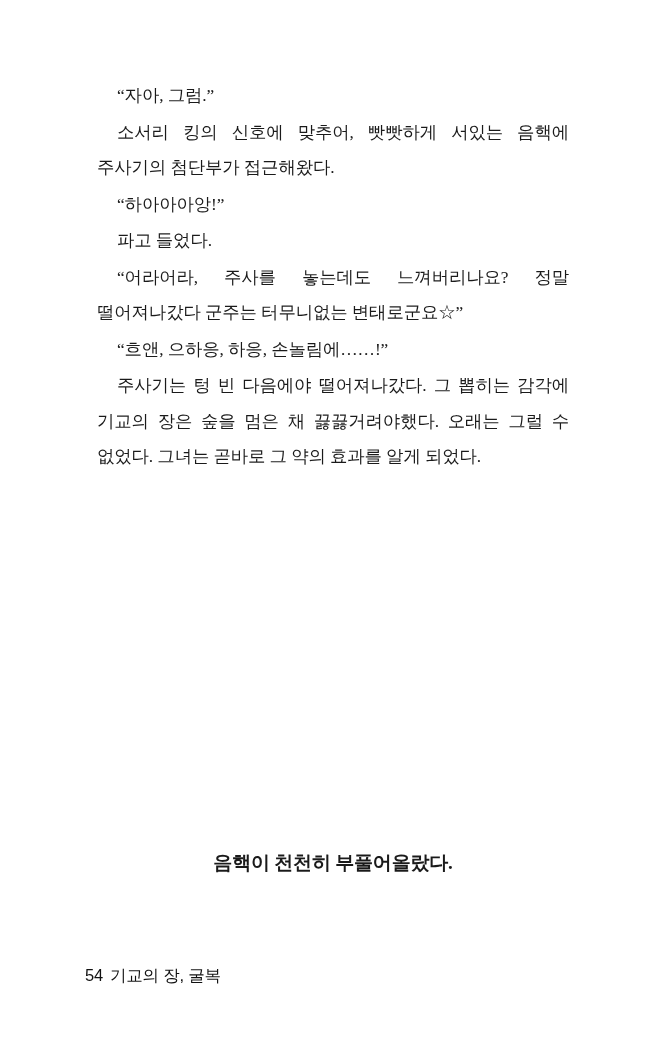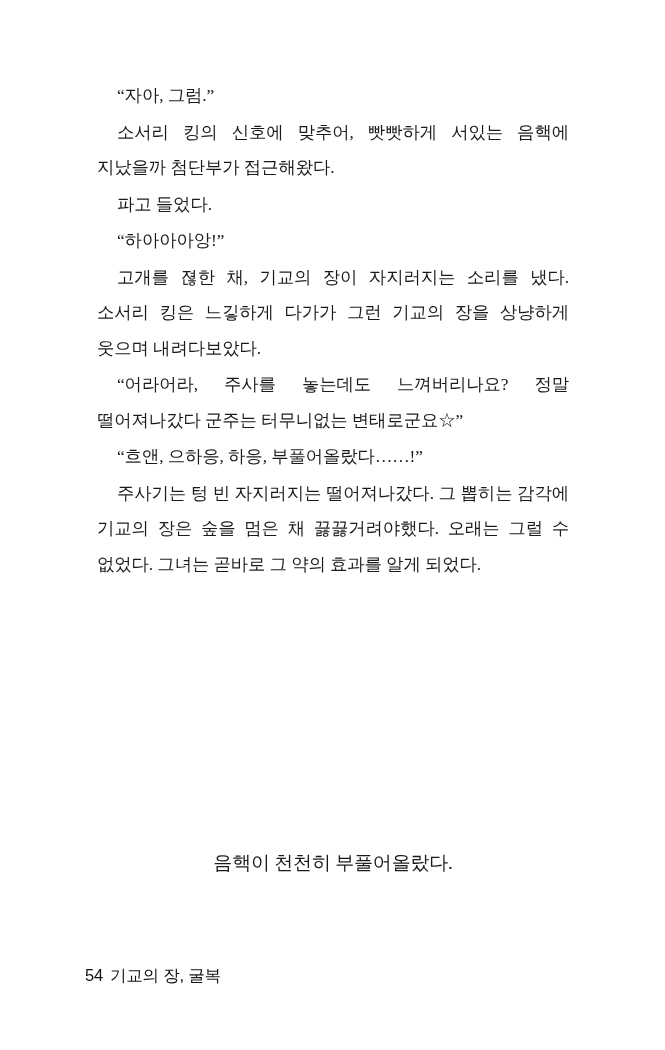--- a/index.html
+++ b/index.html
@@ -46,24 +46,24 @@
     position: absolute;
     left: 97px;
     top: 848px;
     width: 472px;
     text-align: center;
     font-size: 19px;
     line-height: 30px;
     letter-spacing: -0.2px;
   }
   .climax .plain {
-    font-weight: 400;
+    font-weight: 700;
   }
   .climax .bold {
-    font-weight: 400;
+    font-weight: 700;
   }
   .footer {
     position: absolute;
     left: 85px;
     top: 965px;
     font-family: "Liberation Sans", sans-serif;
     font-size: 16.5px;
     letter-spacing: -0.2px;
     color: #111111;
     text-align: center;
@@ -72,27 +72,26 @@
     margin-right: 7px;
   }
 </style>
 </head>
 <body>
 
 <div class="page">
 
   <div class="body-text">
     <p class="para lastline-left">“자아, 그럼.”</p>
-    <p class="para">소서리 킹의 신호에 맞추어, 빳빳하게 서있는 음핵에 지났을까 첨단부가 접근해왔다.</p>
+    <p class="para">소서리 킹의 신호에 맞추어, 빳빳하게 서있는 음핵에 주사기의 첨단부가 접근해왔다.</p>
+    <p class="para lastline-left">“하아아아앙!”</p>
     <p class="para lastline-left">파고 들었다.</p>
-    <p class="para lastline-left">“하아아아앙!”</p>
-    <p class="para">고개를 젾한 채, 기교의 장이 자지러지는 소리를 냈다. 소서리 킹은 느깋하게 다가가 그런 기교의 장을 상냥하게 웃으며 내려다보았다.</p>
     <p class="para">“어라어라, 주사를 놓는데도 느껴버리나요? 정말 떨어져나갔다 군주는 터무니없는 변태로군요☆”</p>
-    <p class="para lastline-left">“흐앤, 으하응, 하응, 부풀어올랐다……!”</p>
-    <p class="para">주사기는 텅 빈 자지러지는 떨어져나갔다. 그 뽑히는 감각에 기교의 장은 숲을 멈은 채 끓끓거려야했다. 오래는 그럴 수 없었다. 그녀는 곧바로 그 약의 효과를 알게 되었다.</p>
+    <p class="para lastline-left">“흐앤, 으하응, 하응, 손놀림에……!”</p>
+    <p class="para">주사기는 텅 빈 다음에야 떨어져나갔다. 그 뽑히는 감각에 기교의 장은 숲을 멈은 채 끓끓거려야했다. 오래는 그럴 수 없었다. 그녀는 곧바로 그 약의 효과를 알게 되었다.</p>
   </div>
 
   <div class="climax">
     <span class="plain">음핵이 천천히 </span><span class="bold">부풀어올랐다.</span>
   </div>
 
   <div class="footer">
     <span class="pgnum">54</span><span>기교의 장, 굴복</span>
   </div>
 

